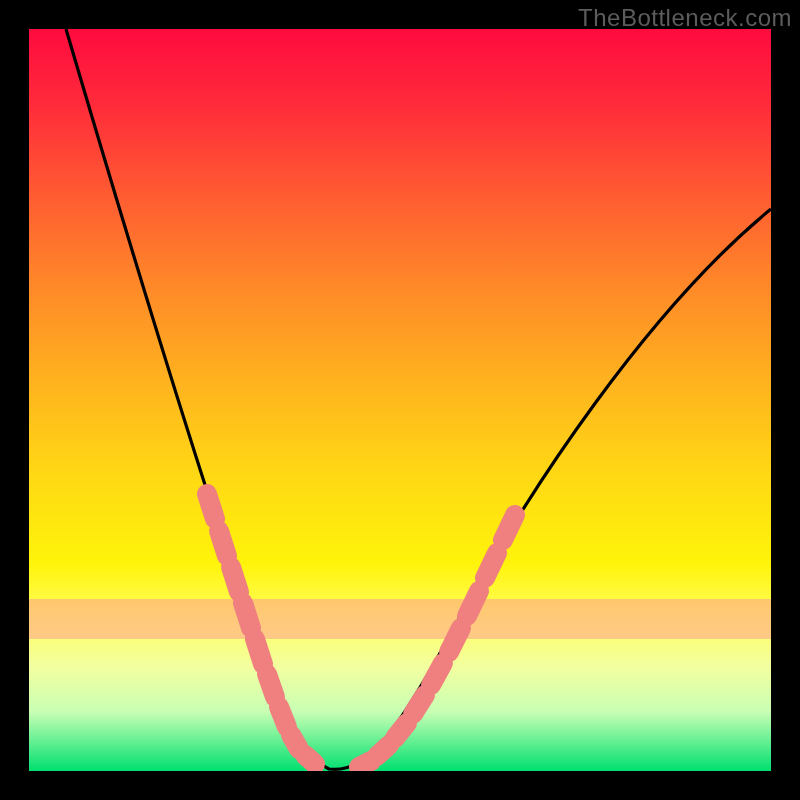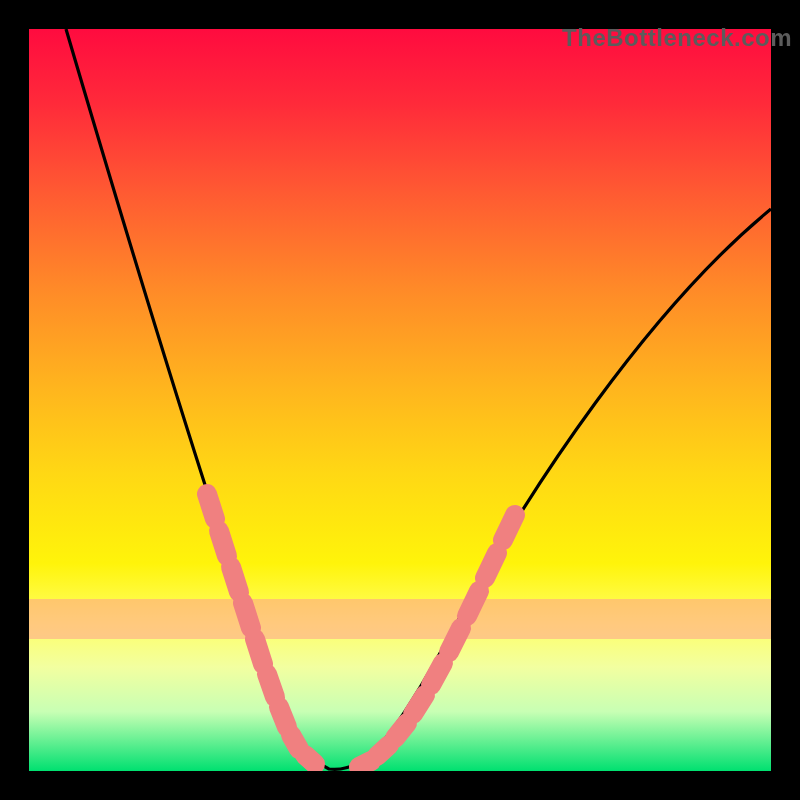--- a/index.html
+++ b/index.html
@@ -29,24 +29,23 @@
       #f2ffa0 86%,
       #c8ffb4 92%,
       #00e070 100%);
   }
   .watermark {
     position: absolute;
     top: 4px;
     right: 8px;
     color: #5c5c5c;
     font-size: 24px;
-    font-weight: 700;
+    font-weight: 400;
     letter-spacing: 0.5px;
     z-index: 5;
-    margin-top: 20px;
   }
   svg.curve {
     position: absolute;
     left: 0;
     top: 0;
     width: 742px;
     height: 742px;
     z-index: 3;
   }
   .salmon-band {

